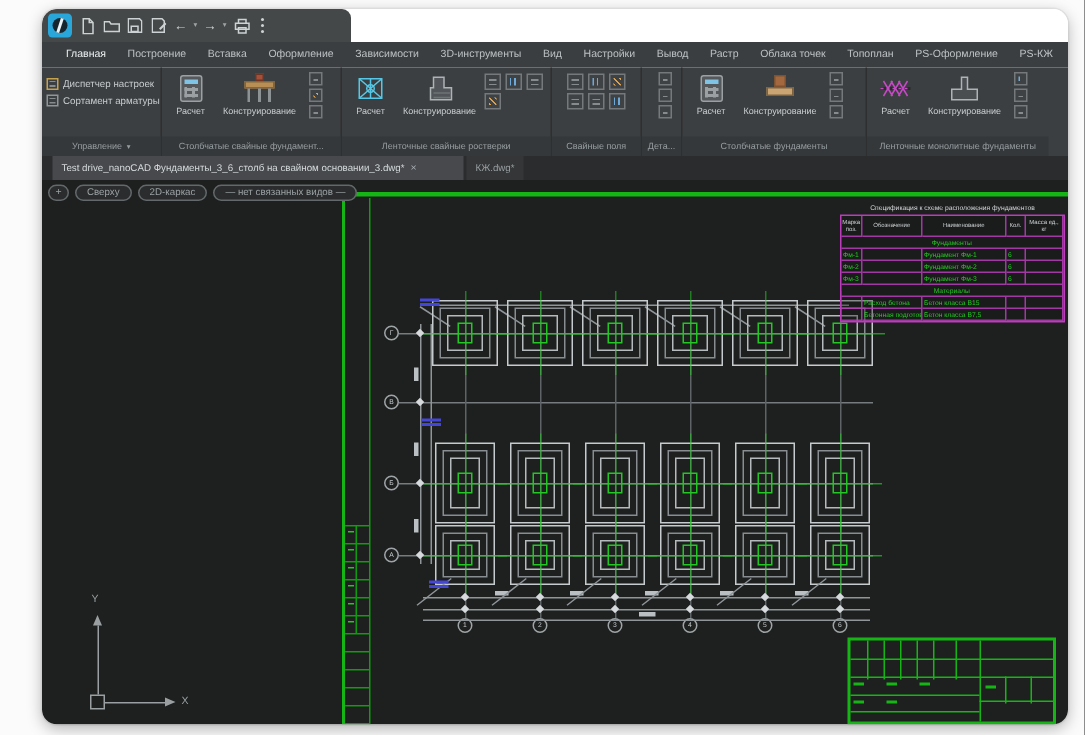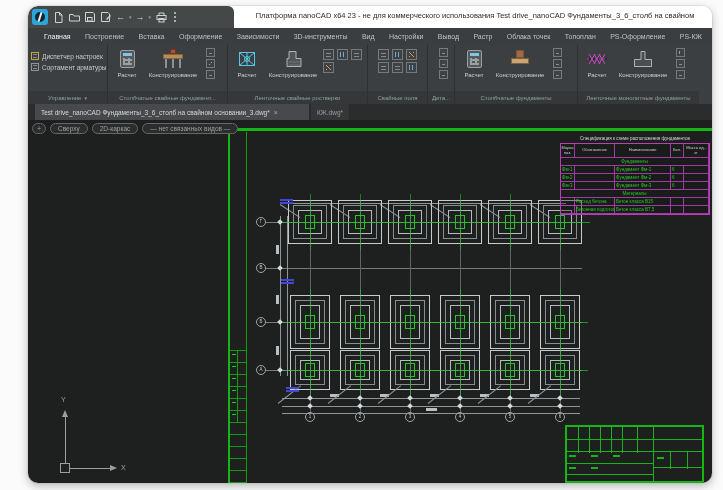--- a/index.html
+++ b/index.html
@@ -123,21 +123,20 @@
       <span class="qat-caret">▾</span>
       <span class="qat-ic">
         <svg width="11" height="11" viewBox="0 0 11 11">
             <path d="M3 3.5V1h5v2.5" fill="none" stroke="#cdd2d4"></path>
             <rect x="1" y="3.5" width="9" height="4" fill="none" stroke="#cdd2d4"></rect>
             <rect x="3" y="6.5" width="5" height="3.5" fill="none" stroke="#cdd2d4"></rect>
           </svg>
         </span>
       <span class="vdots"></span>
     </div>
-    <div class="win-title">Платформа nanoCAD x64 23 - не для коммерческого использования Test drive_nanoCAD Фундаменты_3_6_столб на свайном</div>
   </div>
 
   <div class="menubar" id="menubar">
       <span class="menu-item active">Главная</span>
       <span class="menu-item">Построение</span>
       <span class="menu-item">Вставка</span>
       <span class="menu-item">Оформление</span>
       <span class="menu-item">Зависимости</span>
       <span class="menu-item">3D-инструменты</span>
       <span class="menu-item">Вид</span>

